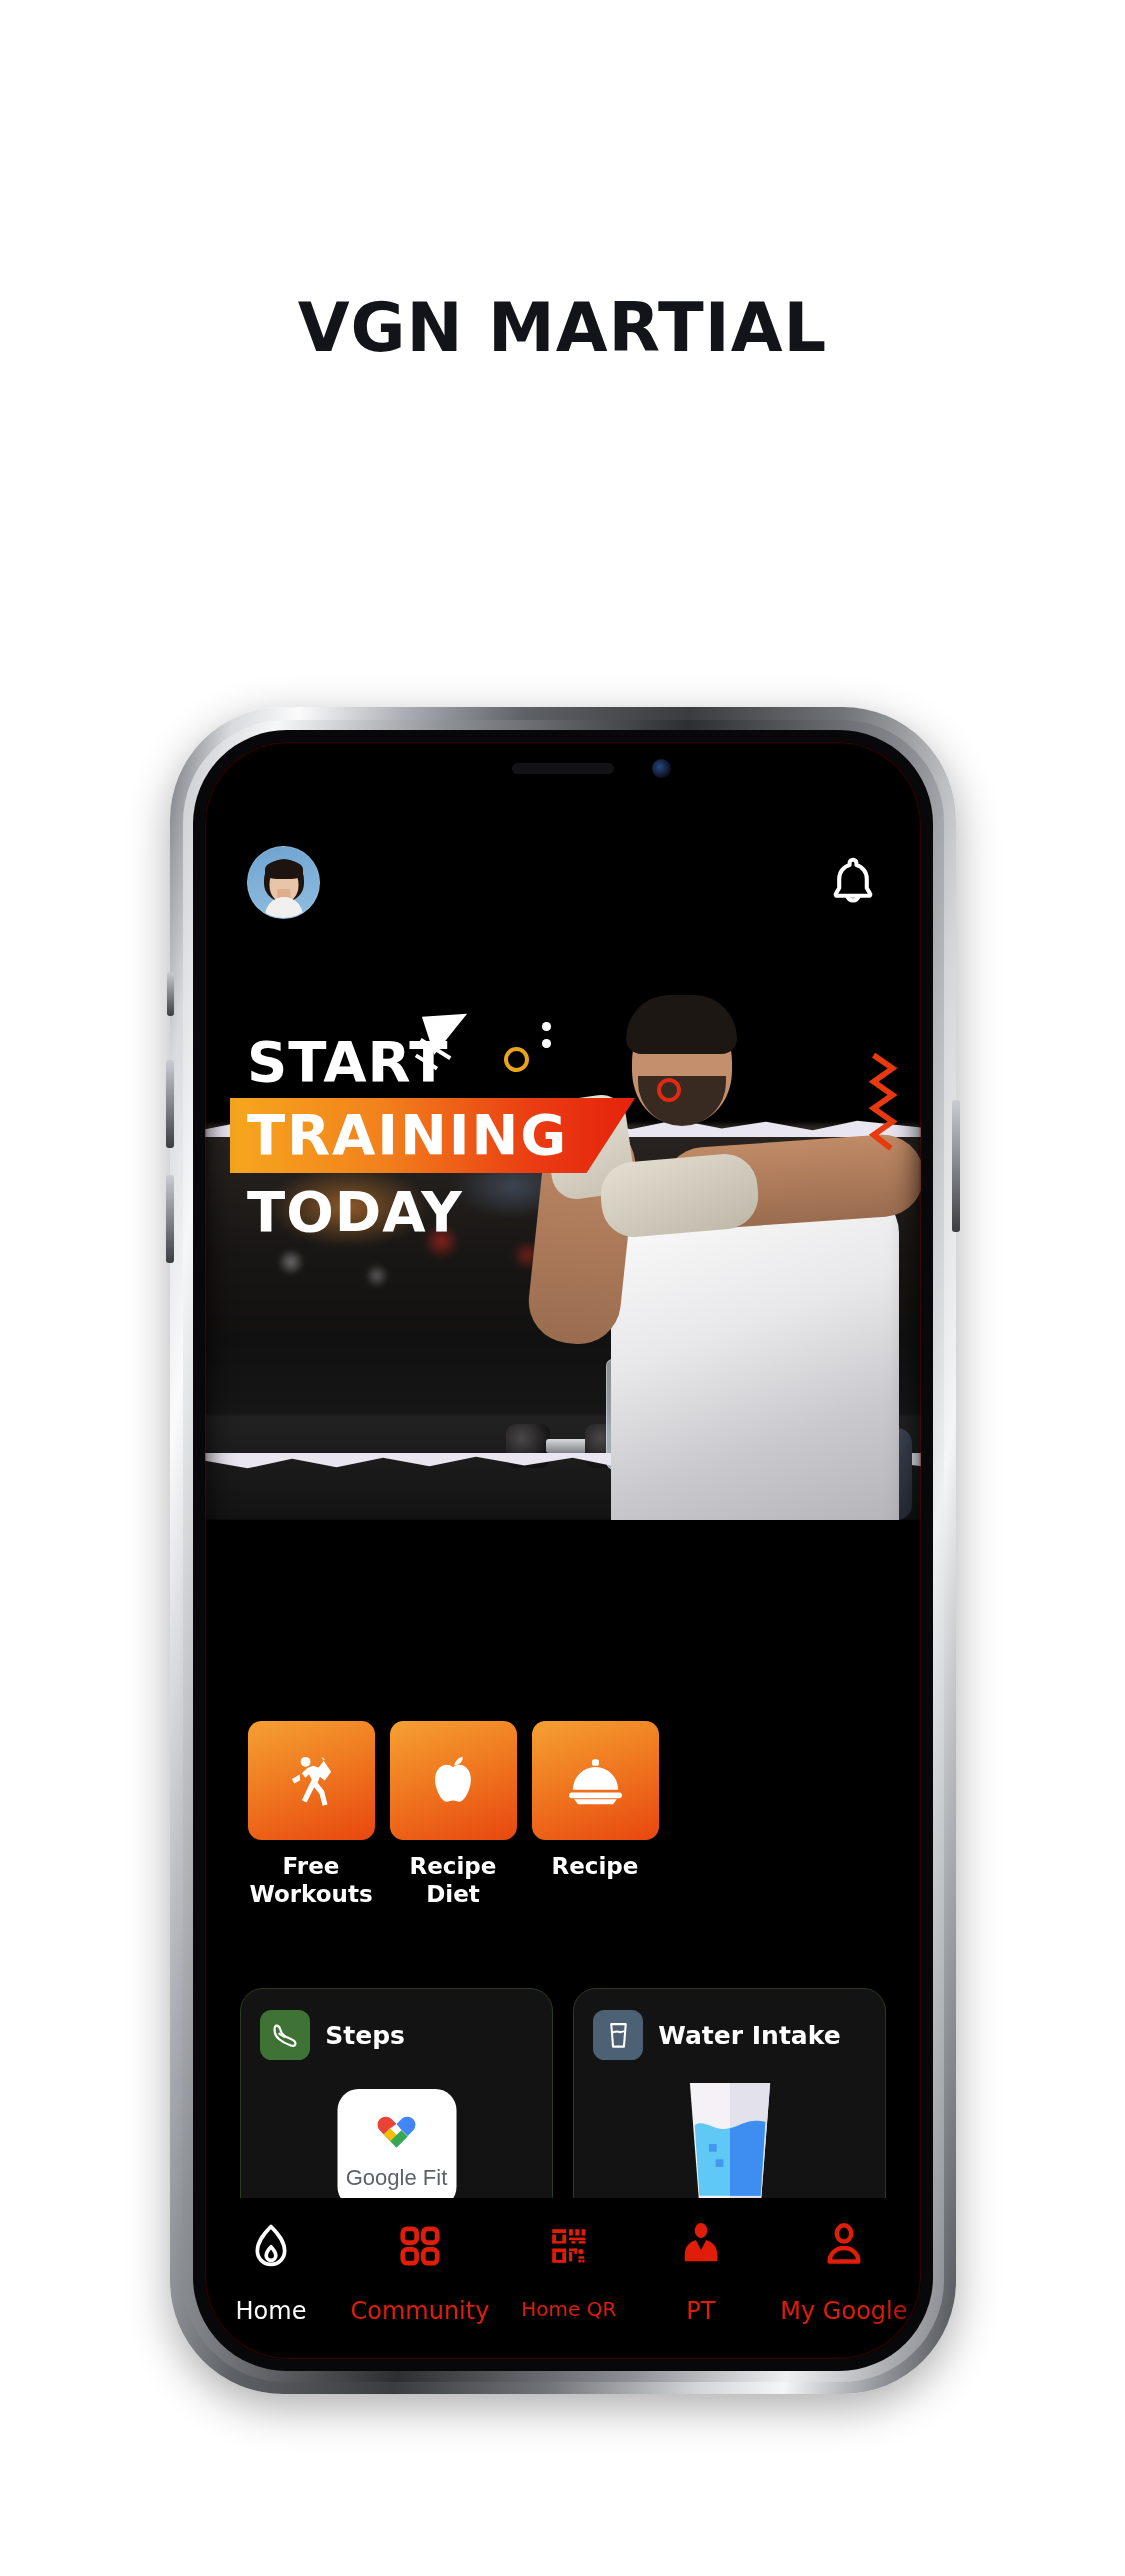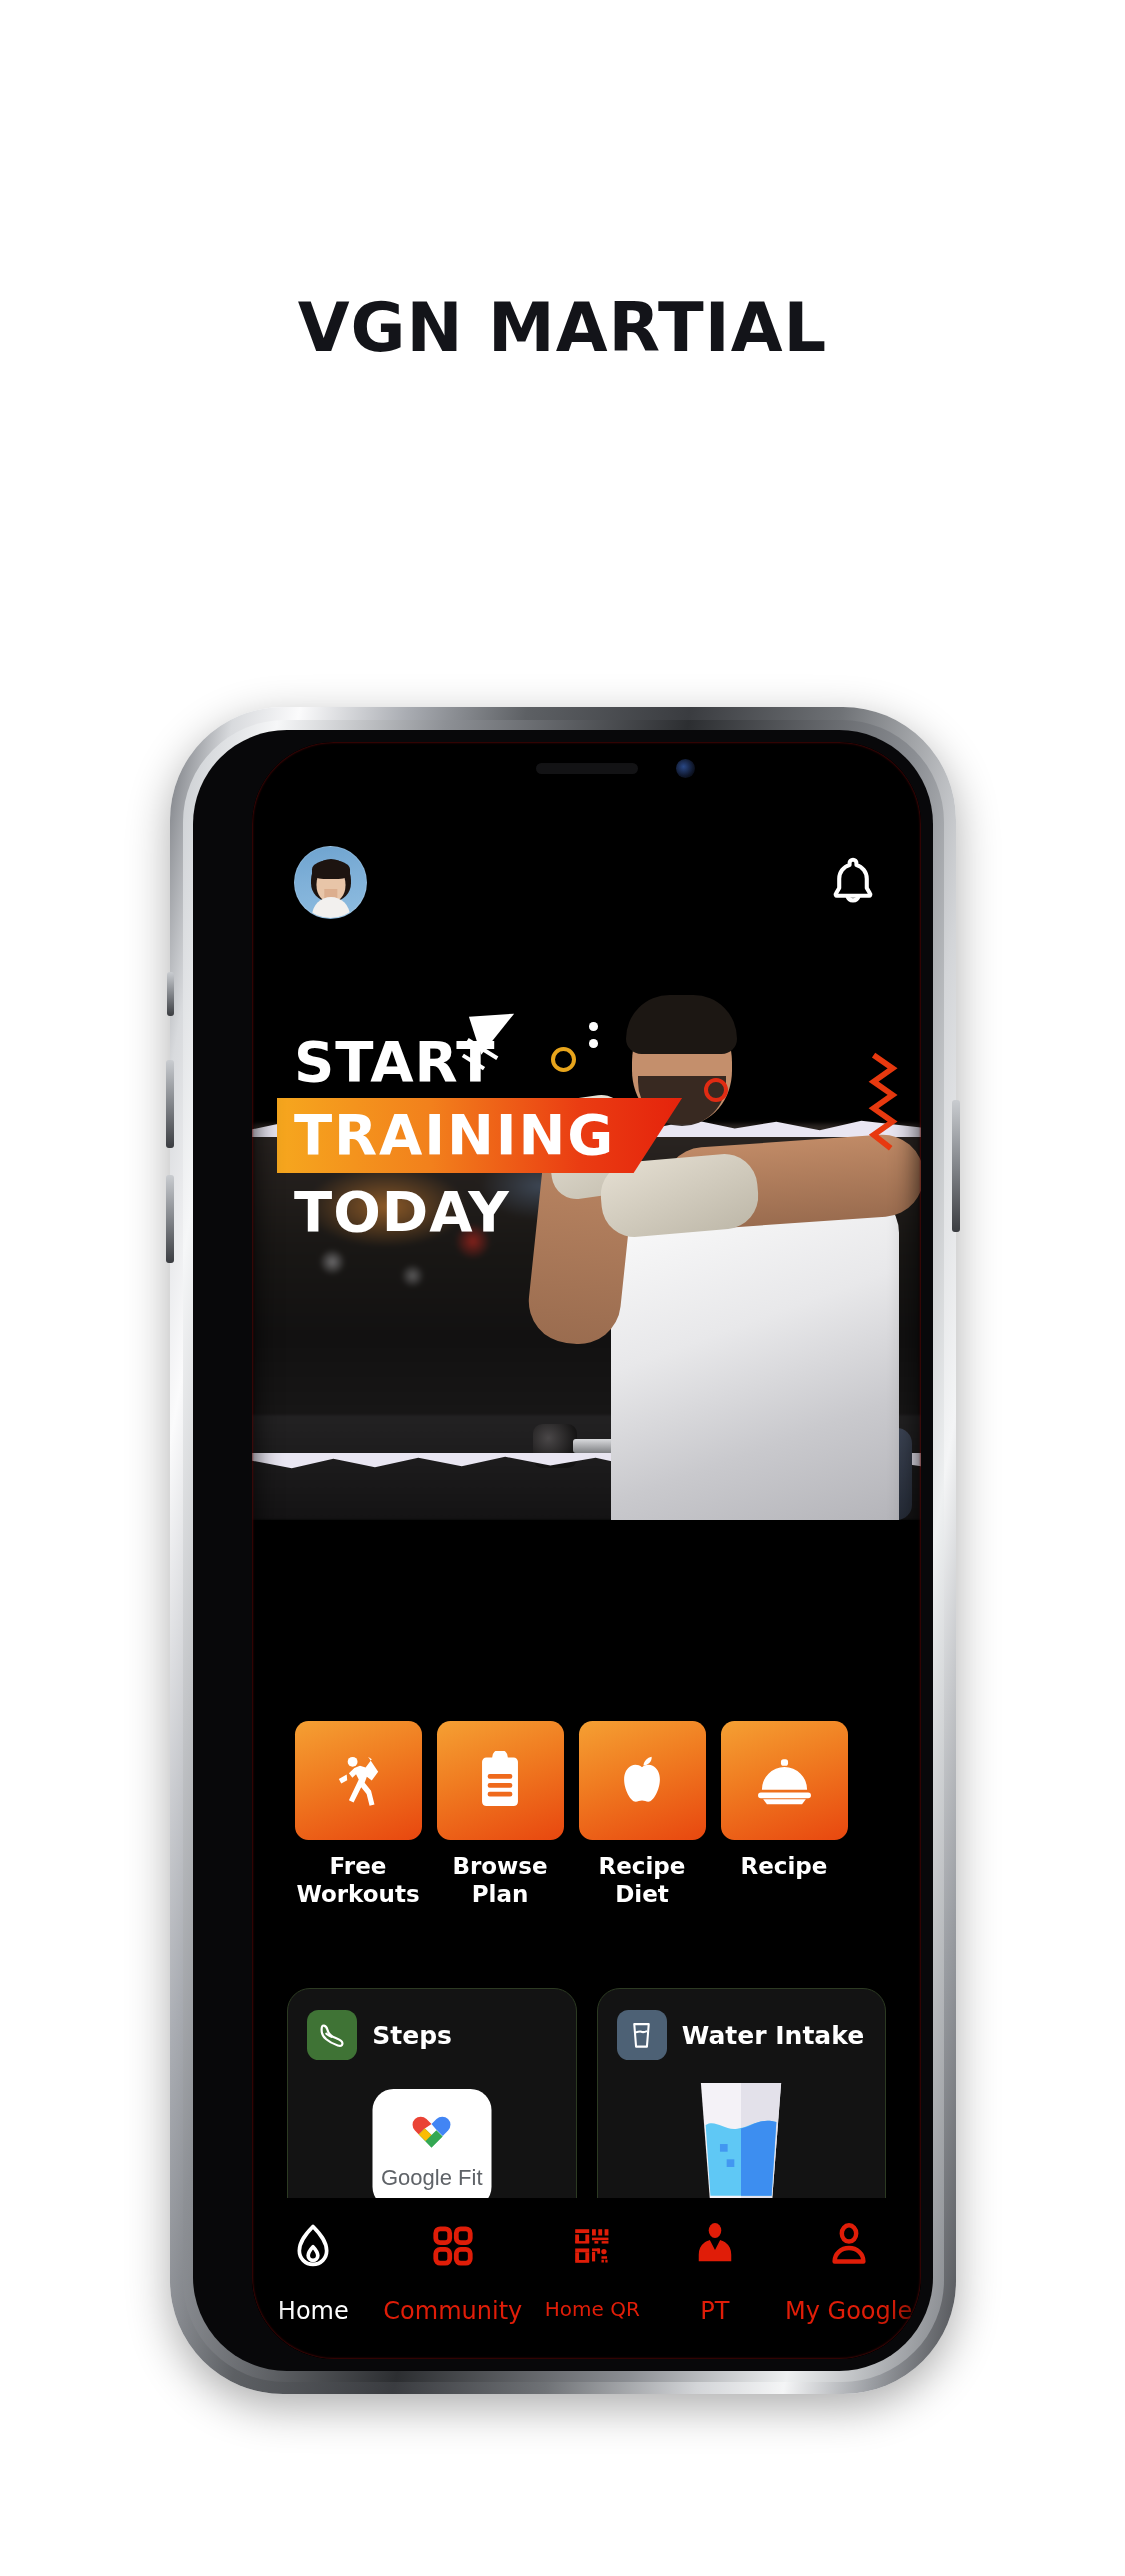--- a/index.html
+++ b/index.html
@@ -47,21 +47,20 @@
   .btn-volup{ left:-3.8px; top:353px; width:7.7px; height:88px; }
   .btn-voldn{ left:-3.8px; top:468px; width:7.7px; height:88px; }
   .btn-power{ right:-3.8px; top:393px; width:7.7px; height:132px; }
 
   
   .screen{
     position:absolute; left:35px; top:35px; right:35px; bottom:35px;
     border-radius:82px;
     background:#000;
     overflow:hidden;
-    margin-left:47px;
   }
   
   .screen::after{
     content:""; position:absolute; inset:0; border-radius:82px;
     box-shadow:inset 0 0 1.9px 1px rgba(120,10,10,.55), inset 0 0 29px rgba(0,0,0,.9);
     pointer-events:none; z-index:60;
   }
   .notch{
     position:absolute; left:50%; transform:translateX(-50%); top:0;
     width:316px; height:56px;
@@ -344,34 +343,20 @@
               <path d="M15.9 2.3l1.5 1.1-2.5 3.3-2.3-.7-2.3.9-2.2 2.2 1.4 1.8 1.5-1.4 1.1 2.1-4 8.4 1.9.9 3.1-6.2 2.2 2.8 1.2 4.8 2-.5-1.4-5.6-2.6-3.3.9-2.4 2 1.5 2.6-3.6z"></path>
               <path d="M7.2 9.6L4 11.4l1 1.8 2.4-1.3z"></path>
             </svg>
           </div>
           <div class="action-label">
             <div>Free</div>
             <div>Workouts</div>
           </div>
         </div>
 
-        <div class="action">
-          <div class="action-tile">
-            <svg width="54" height="59" viewBox="0 0 20 24" fill="#fff">
-              <path d="M13.2 2.6h2.3c1 0 1.8.8 1.8 1.8v16.2c0 1-.8 1.8-1.8 1.8H4.5c-1 0-1.8-.8-1.8-1.8V4.4c0-1 .8-1.8 1.8-1.8h2.3a3.2 3.2 0 0 1 6.4 0z"></path>
-              <rect x="5" y="9.4" width="10" height="1.9" rx=".8" fill="#ef6a1c"></rect>
-              <rect x="5" y="13" width="10" height="1.9" rx=".8" fill="#ef6a1c"></rect>
-              <rect x="5" y="16.6" width="10" height="1.9" rx=".8" fill="#ef6a1c"></rect>
-            </svg>
-          </div>
-          <div class="action-label">
-            <div>Browse</div>
-            <div>Plan</div>
-          </div>
-        </div>
 
         <div class="action">
           <div class="action-tile">
             <svg width="58" height="59" viewBox="0 0 24 24" fill="#fff">
               <path d="M12 6.5c-1.3-1-3-1.3-4.4-.6C5.7 6.8 4.6 9 4.6 11.6c0 4 2.6 9.2 4.8 9.2.9 0 1.6-.5 2.6-.5s1.7.5 2.6.5c2.2 0 4.8-5.2 4.8-9.2 0-2.6-1.1-4.8-3-5.7-1.4-.7-3.1-.4-4.4.6z"></path>
               <path d="M12.6 5.8c.2-1.8 1.6-3.3 3.4-3.6.2 1.9-1.4 3.5-3.4 3.6z"></path>
             </svg>
           </div>
           <div class="action-label">
             <div>Recipe Diet</div>

